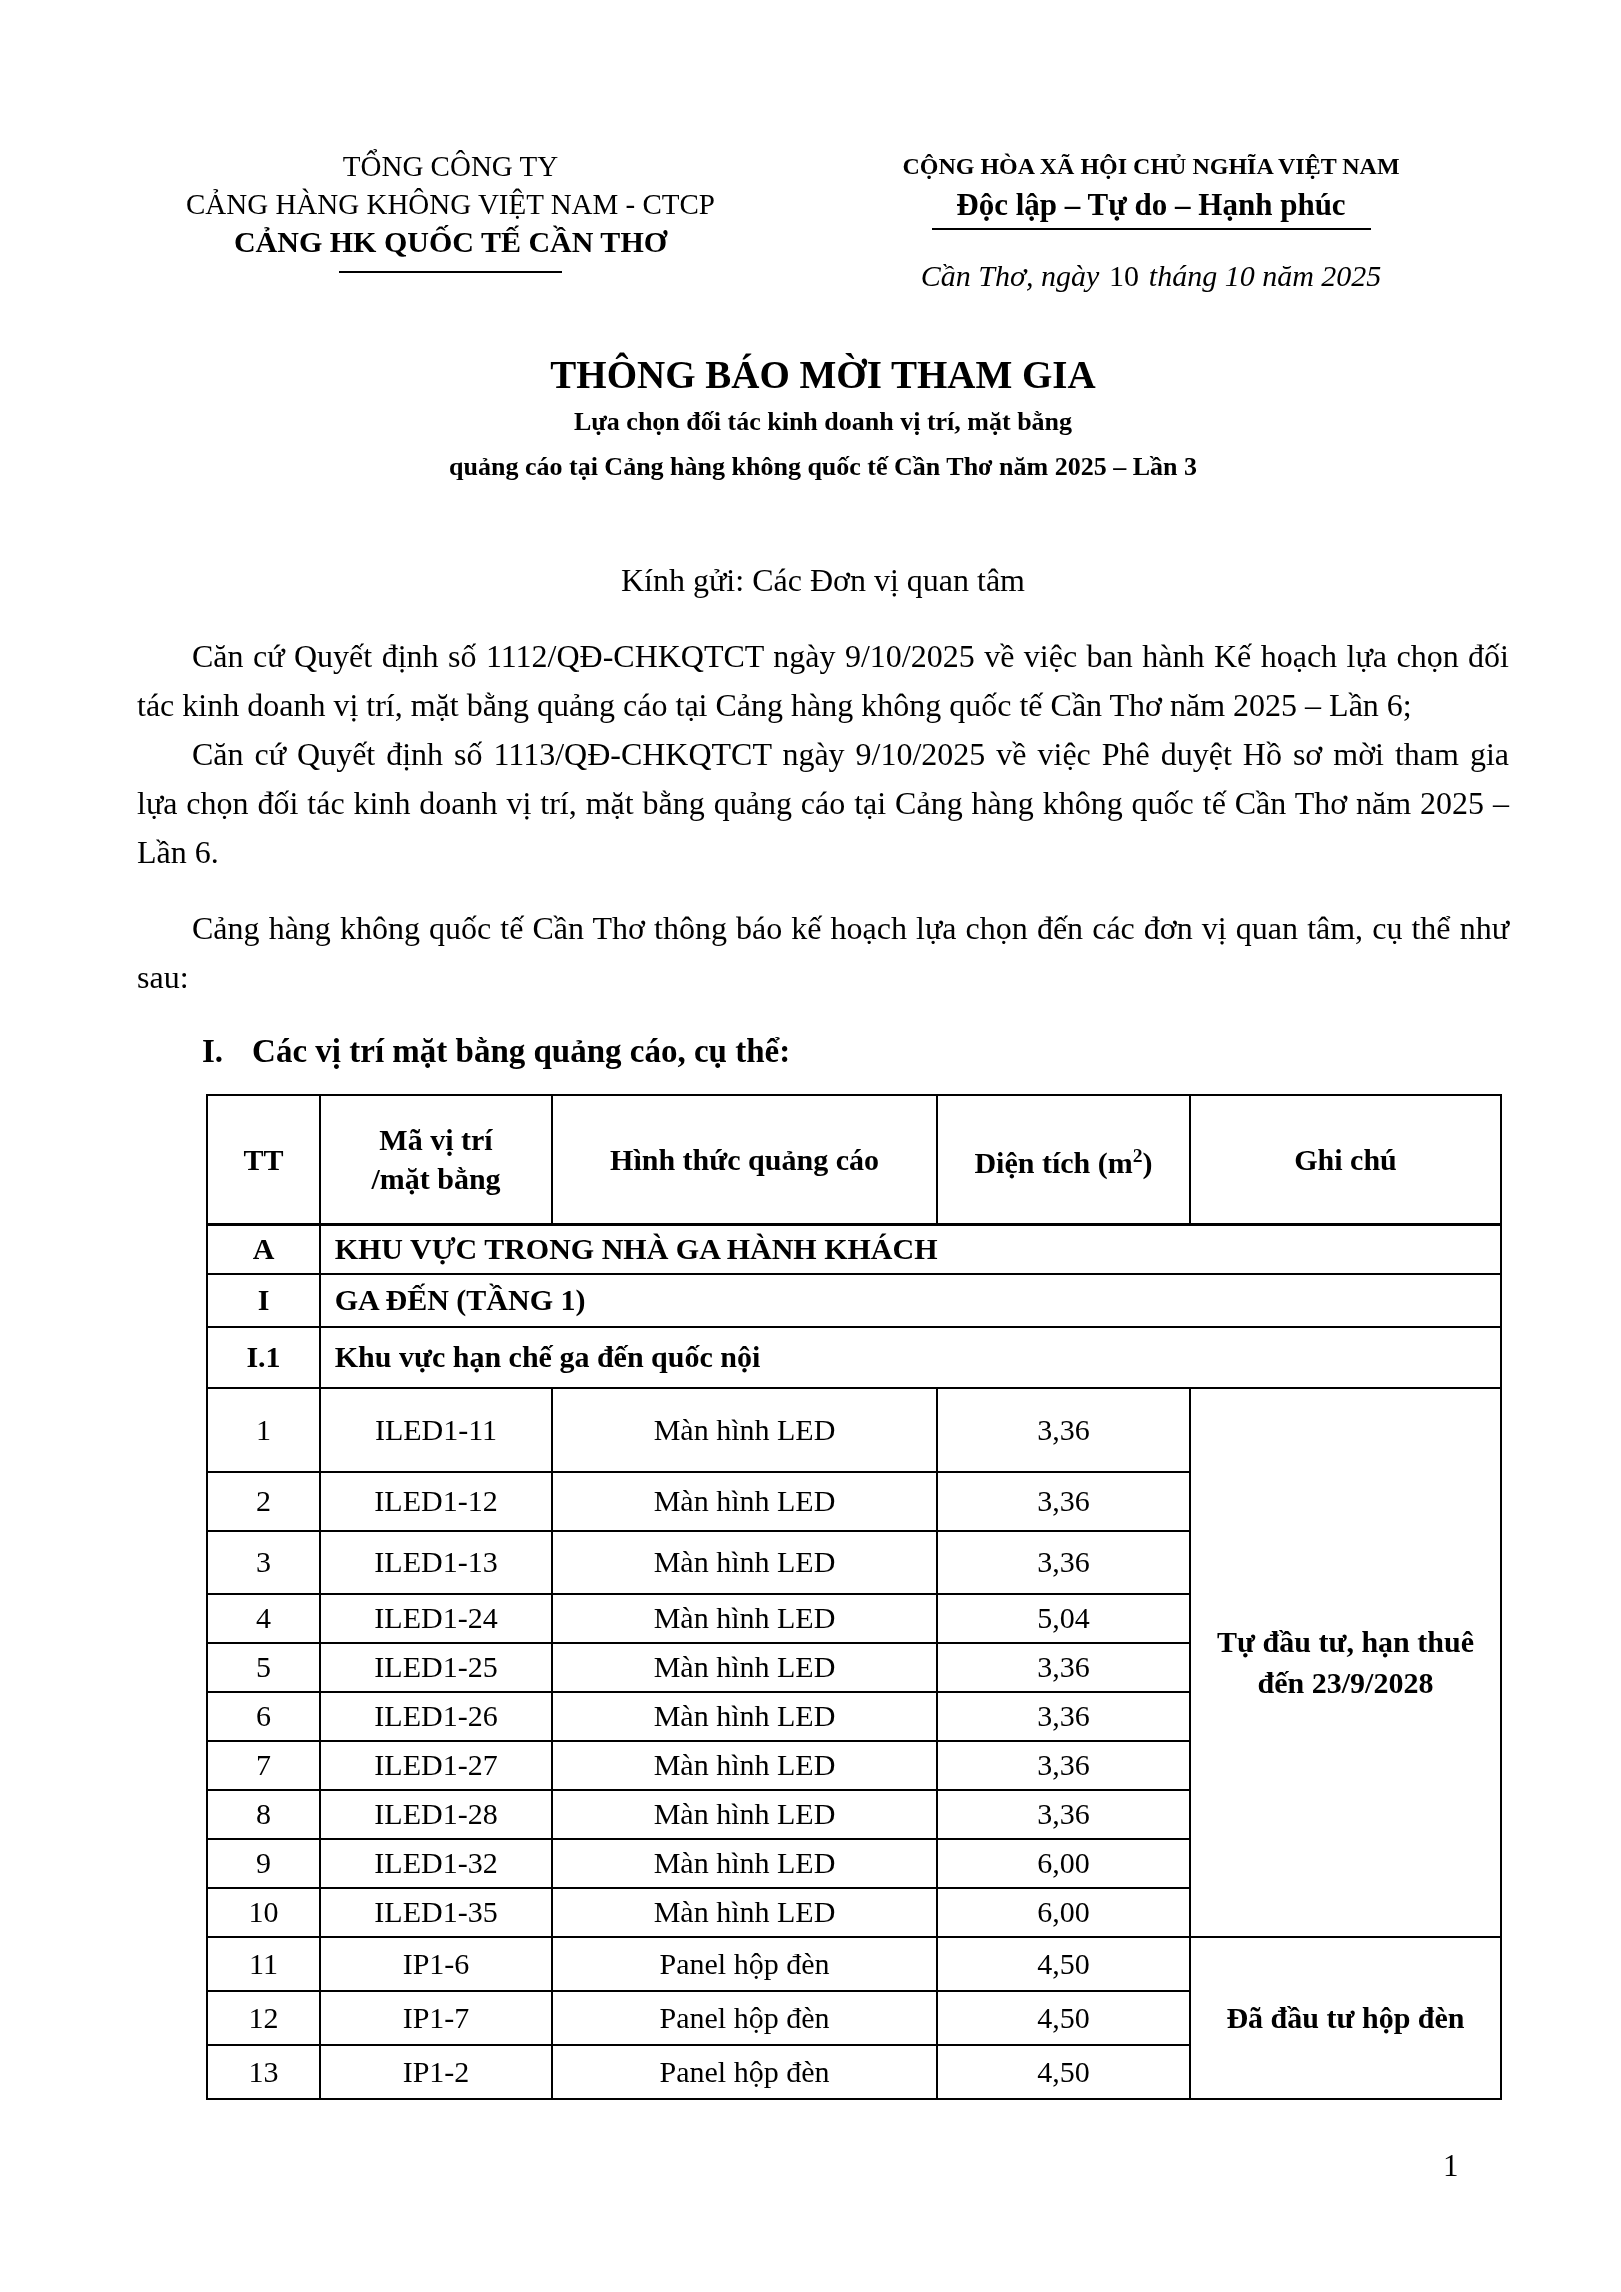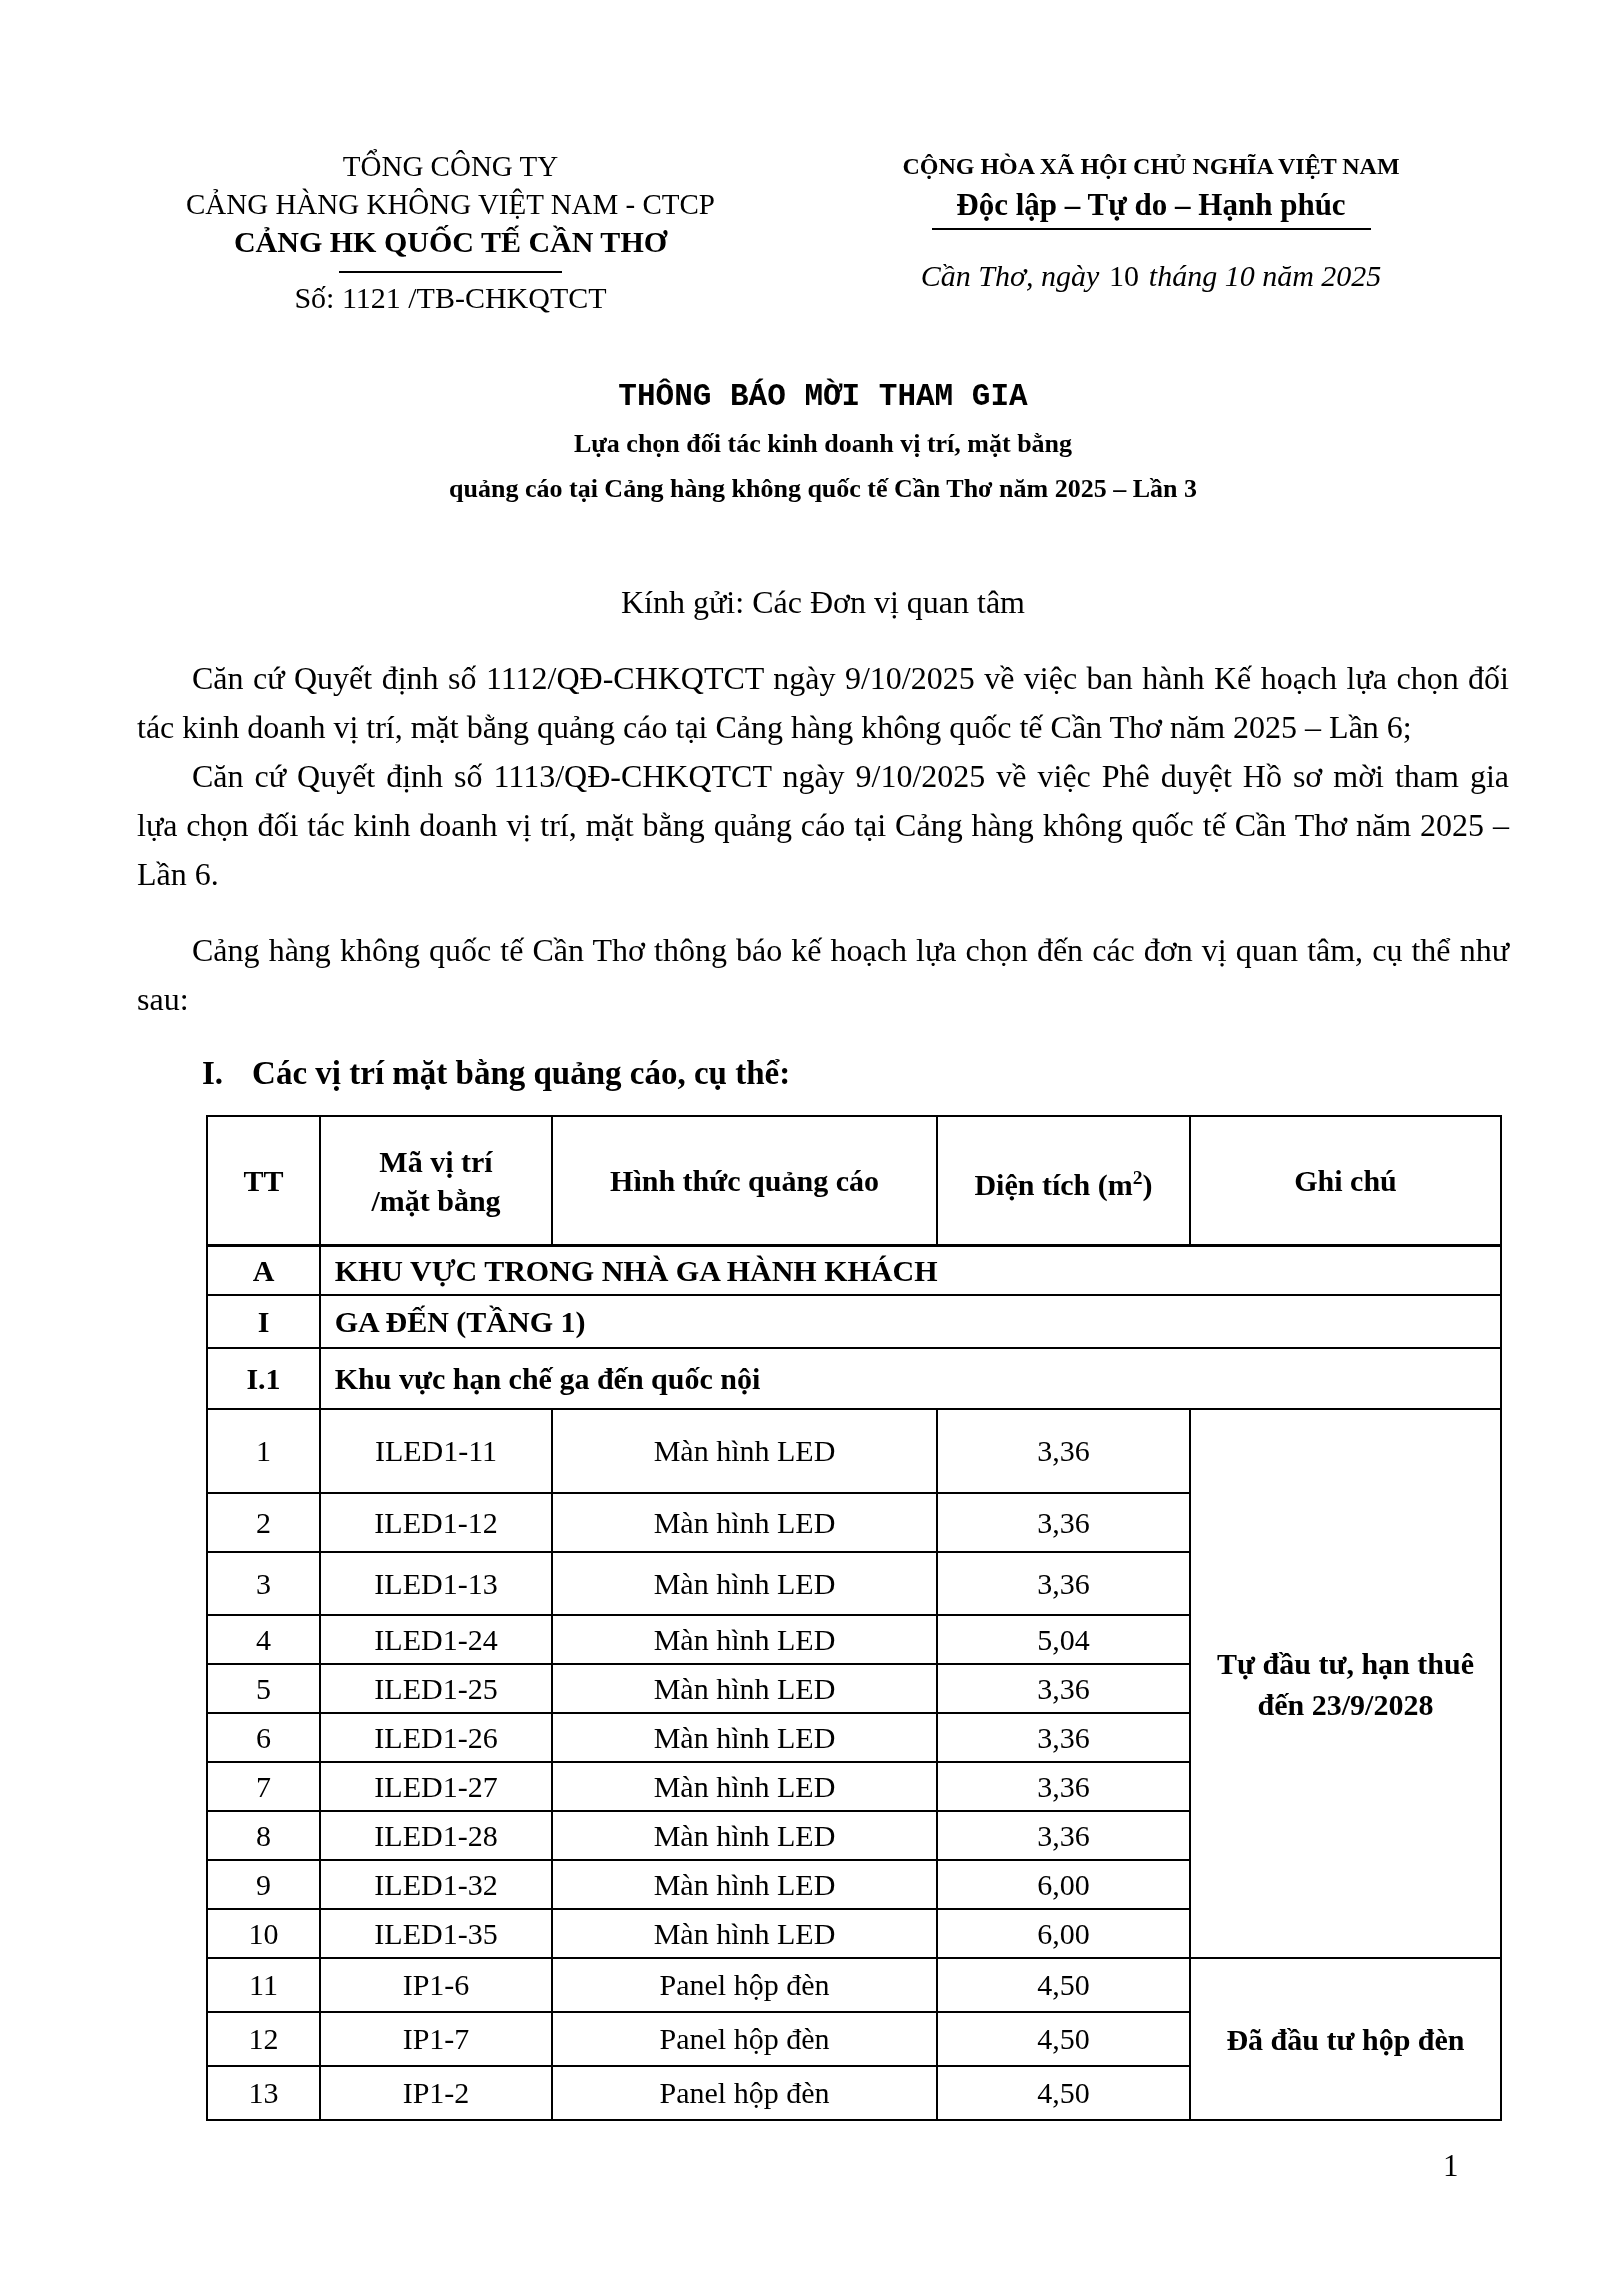--- a/index.html
+++ b/index.html
@@ -23,21 +23,21 @@
   .hdr-rule-left  { width: 223px; border-top: 2.9px solid #000; margin: 9.8px auto 5.9px; }
   .doc-number { font-size: 30px; margin-top: 7.8px; }
   .nat-line1 { font-weight: bold; font-size: 24px; line-height: 38px; }
   .nat-line2 { font-weight: bold; font-size: 31px; line-height: 39px; }
   .hdr-rule-right { width: 439px; border-top: 2.9px solid #000; margin: 3.9px auto 0; }
   .date-line { font-size: 30px; margin-top: 29px; font-style: italic; }
   .date-line .day { font-style: normal; padding: 0 9.8px; }
 
   
   .title-block { text-align: center; margin-top: 57px; }
-  .title-main { font-weight: bold; font-size: 31px; line-height: 49px; font-family: Liberation Mono, monospace; }
+  .title-main { font-weight: bold; font-size: 39px; line-height: 49px; }
   .title-sub  { font-weight: bold; font-size: 26px; line-height: 45px; }
 
   .salutation { text-align: center; margin-top: 73px; font-size: 32px; }
 
   
   .para {
     font-size: 32px; line-height: 49px;
     text-align: justify; text-indent: 55px;
     margin: 0;
   }
@@ -98,21 +98,20 @@
 
 <div class="page">
   <div class="content">
 
     <div class="hdr">
       <div class="hdr-left">
         <div class="org-line">TỔNG CÔNG TY</div>
         <div class="org-line">CẢNG HÀNG KHÔNG VIỆT NAM - CTCP</div>
         <div class="org-line bold">CẢNG HK QUỐC TẾ CẦN THƠ</div>
         <div class="hdr-rule-left"></div>
-        <div class="doc-number">Số: 1121 /TB-CHKQTCT</div>
       </div>
       <div class="hdr-right">
         <div class="nat-line1">CỘNG HÒA XÃ HỘI CHỦ NGHĨA VIỆT NAM</div>
         <div class="nat-line2">Độc lập – Tự do – Hạnh phúc</div>
         <div class="hdr-rule-right"></div>
         <div class="date-line">
           <span>Cần Thơ, ngày</span><span class="day">10</span><span>tháng 10 năm 2025</span>
         </div>
       </div>
     </div>

